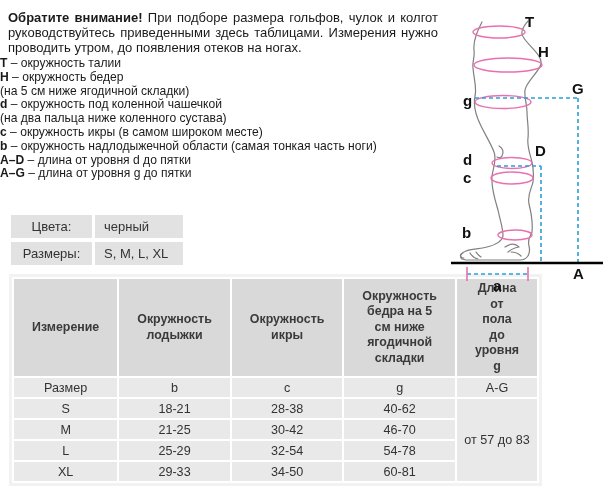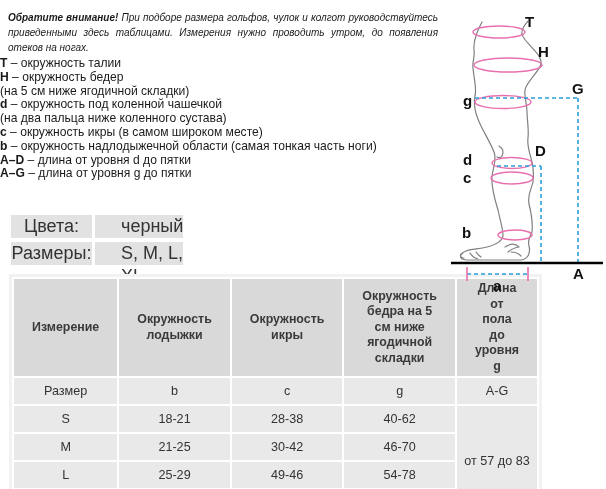--- a/index.html
+++ b/index.html
@@ -9,44 +9,43 @@
     width: 606px; height: 489px;
     background: #fff;
     overflow: hidden;
     font-family: "Liberation Sans", sans-serif;
     color: #1a1a1a;
   }
 
   
   .intro {
     position: absolute; left: 8px; top: 10px; width: 430px;
-    font-size: 10px; line-height: 15.2px;
+    font-size: 13px; line-height: 15.2px;
     text-align: justify;
-    font-style: italic;
   }
   .intro b { font-weight: bold; }
 
   
   .legend {
     position: absolute; left: 0; top: 57px; width: 440px;
     font-size: 12.1px; line-height: 13.8px;
   }
   .legend .ln b { font-weight: bold; }
 
   
   .mini {
     position: absolute; left: 11px; top: 215px;
   }
   .mini-row { display: flex; gap: 3px; margin-bottom: 4px; }
   .mini-cell {
     background: #e2e2e2; height: 23px; line-height: 23px;
-    font-size: 18px; color: #333;
+    font-size: 13px; color: #333;
   }
   .mini-cell.lbl { width: 81px; text-align: center; }
-  .mini-cell.val { width: 88px; padding-left: 26px; }
+  .mini-cell.val { width: 88px; padding-left: 9px; }
 
   
   .table-wrap {
     position: absolute; left: 9px; top: 274px;
     background: #f2f2f2; padding: 3px; width: fit-content;
   }
   table.sizes {
     border-collapse: separate; border-spacing: 2.5px;
     background: #fff;
   }
@@ -54,21 +53,21 @@
     font-family: "Liberation Sans", sans-serif;
     text-align: center; vertical-align: middle;
   }
   table.sizes th {
     background: #d9d9d9; color: #3a3a3a;
     font-weight: bold; font-size: 12.4px; line-height: 15.5px;
     padding: 2px 18px; height: 92px;
   }
   table.sizes td {
     background: #e9e9e9; color: #333;
-    font-size: 12.6px; height: 26px; padding: 0 2px;
+    font-size: 12.6px; height: 19px; padding: 0 2px;
   }
 
   
   .diagram { position: absolute; left: 440px; top: 0; }
   .leg-line { fill: none; stroke: #808080; stroke-width: 1.2; stroke-linecap: round; stroke-linejoin: round; }
   .ellipse { fill: none; stroke: #e96fae; stroke-width: 1.4; }
   .guide { fill: none; stroke: #2b9fd9; stroke-width: 1.6; stroke-dasharray: 4 3; }
   .tick { fill: none; stroke: #e96fae; stroke-width: 1.6; }
   .floor { fill: none; stroke: #000; stroke-width: 2.4; }
   .dlabel { font: bold 15px "Liberation Sans", sans-serif; fill: #111; }
@@ -136,21 +135,21 @@
       </tr>
       <tr>
         <td>M</td>
         <td>21-25</td>
         <td>30-42</td>
         <td>46-70</td>
       </tr>
       <tr>
         <td>L</td>
         <td>25-29</td>
-        <td>49-46</td>
+        <td>32-54</td>
         <td>54-78</td>
       </tr>
       <tr>
         <td>XL</td>
         <td>29-33</td>
         <td>34-50</td>
         <td>60-81</td>
       </tr>
     </tbody>
       </table>

